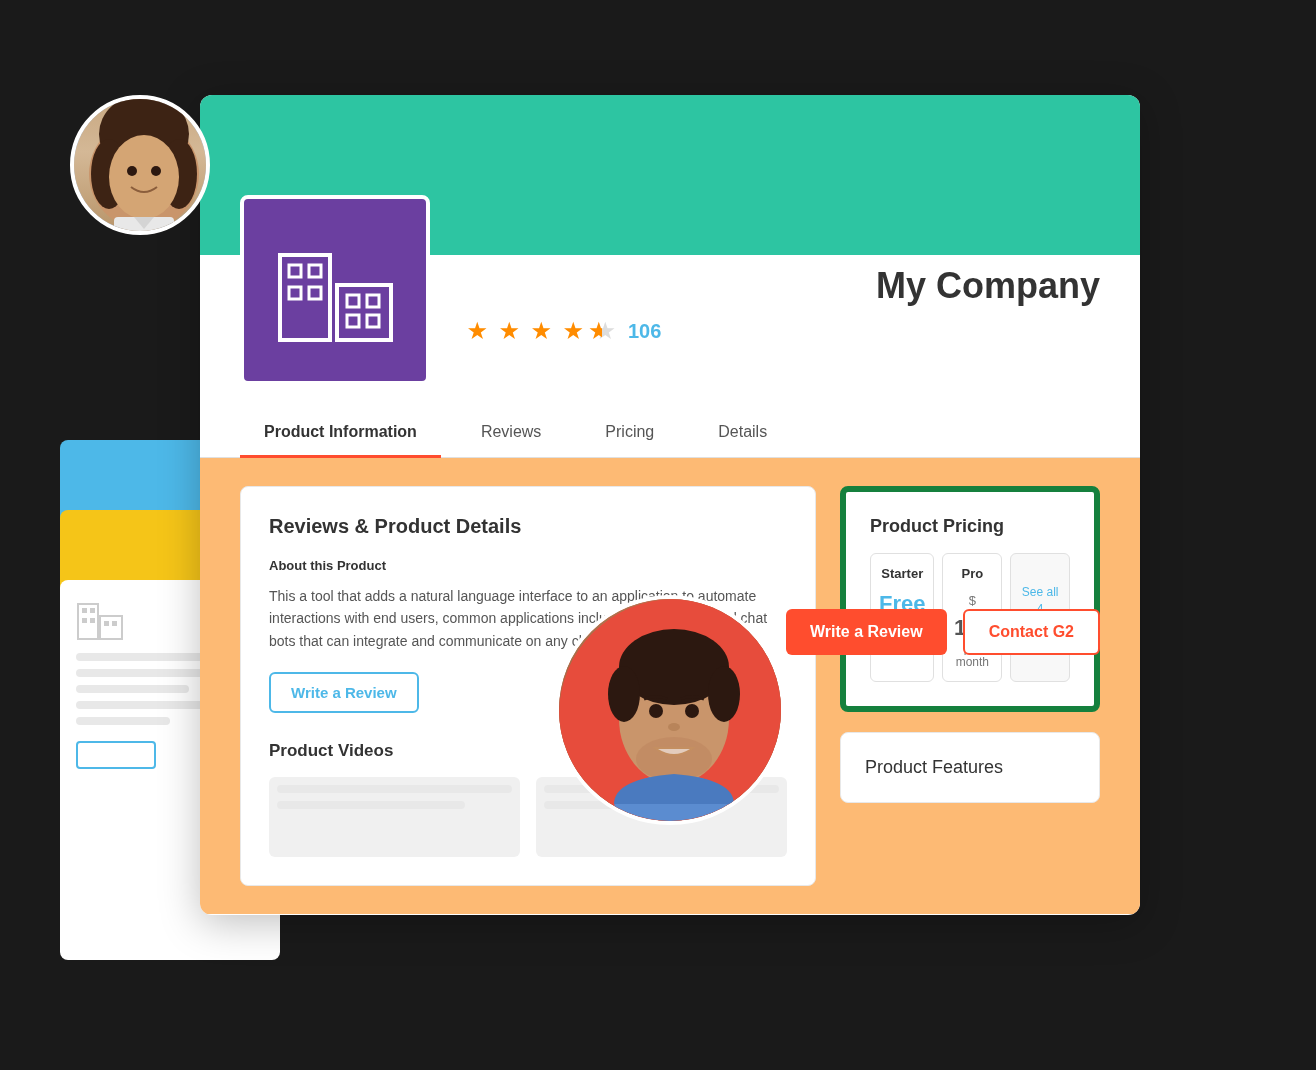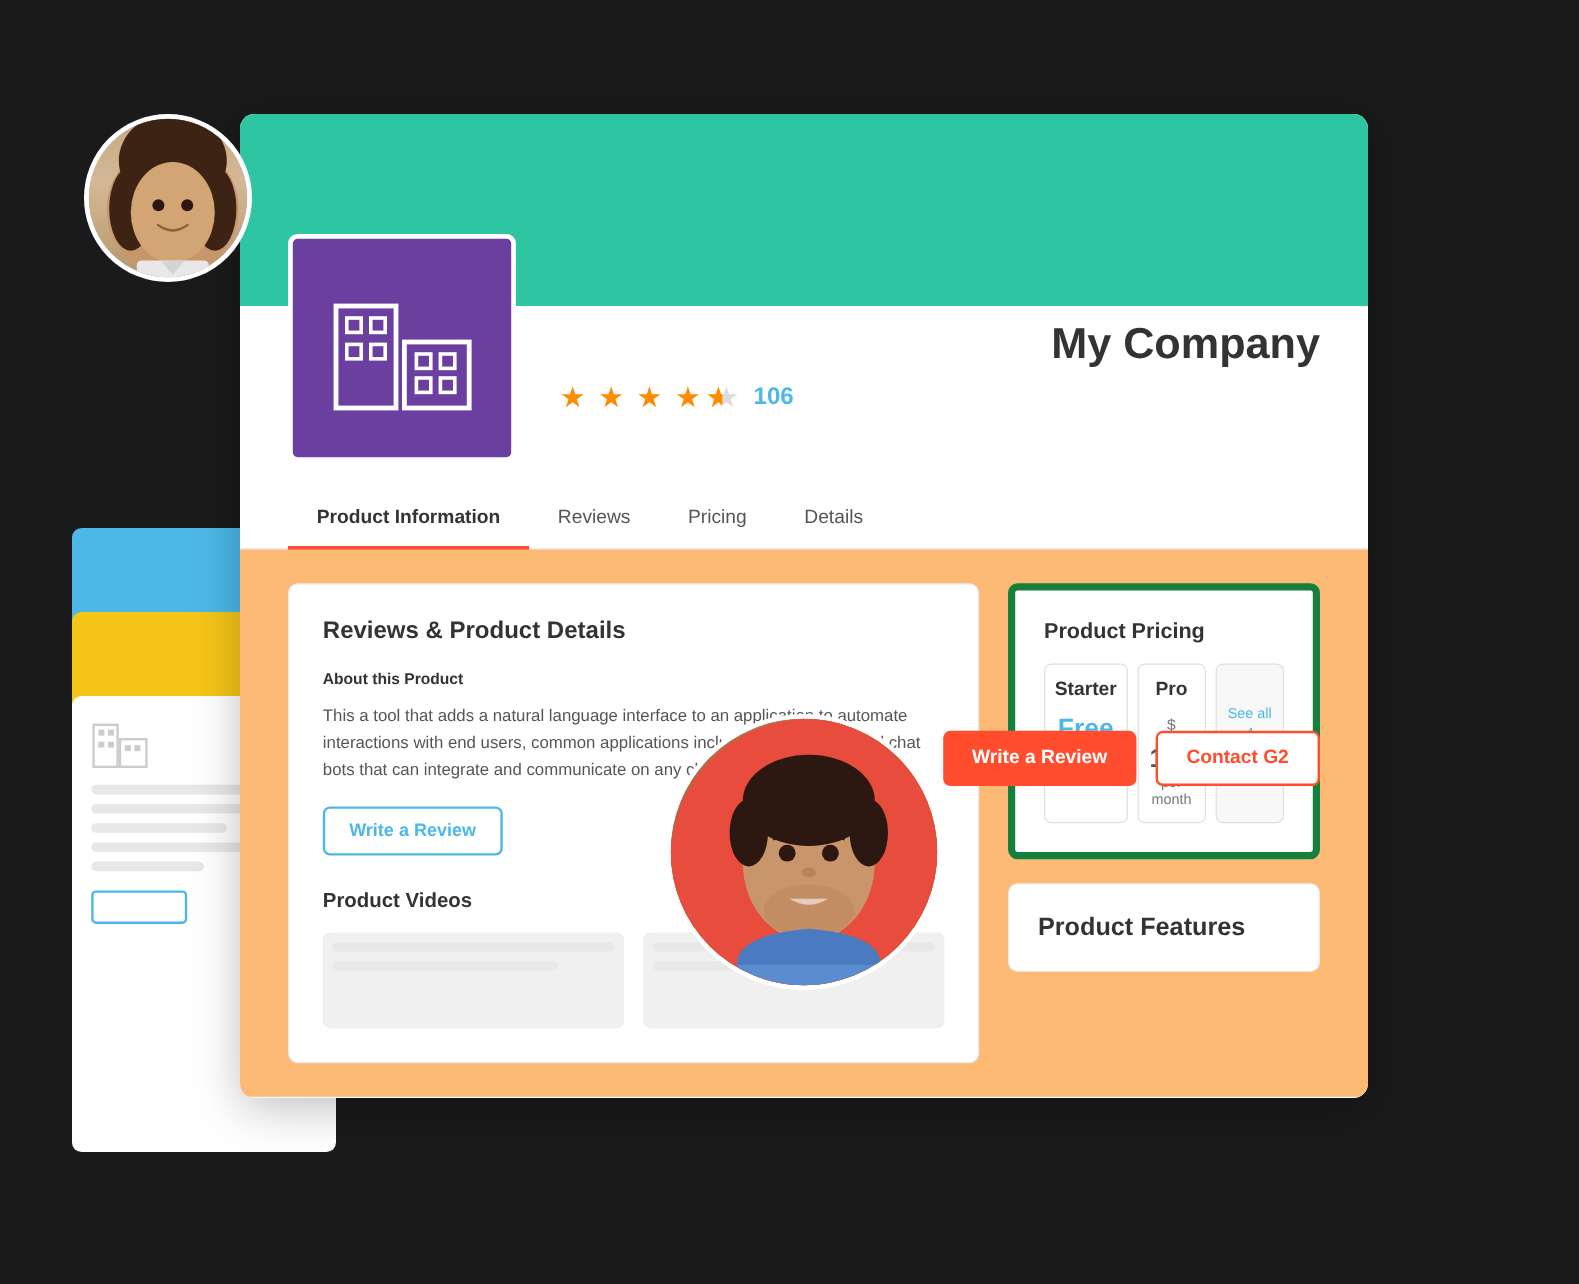--- a/index.html
+++ b/index.html
@@ -178,21 +178,21 @@
       padding: 12px 24px;
       border-radius: 6px;
       font-size: 16px;
       font-weight: 600;
       cursor: pointer;
     }
 
     
     .nav-tabs {
       display: flex;
-      gap: 0;
+      gap: 16px;
       padding: 0 40px;
       border-bottom: 1px solid #e0e0e0;
       margin-top: 24px;
     }
     .nav-tab {
       padding: 14px 24px;
       font-size: 16px;
       color: #555;
       cursor: pointer;
       border-bottom: 3px solid transparent;
@@ -280,21 +280,21 @@
       gap: 8px;
     }
     .tier {
       flex: 1;
       border: 1px solid #e0e0e0;
       border-radius: 6px;
       padding: 12px 8px;
       text-align: center;
     }
     .tier-name {
-      font-size: 16px;
+      font-size: 13px;
       font-weight: 600;
       color: #333;
       margin-bottom: 12px;
       display: block;
     }
     .tier-price {
       font-size: 22px;
       font-weight: 700;
       color: #4db8e8;
       line-height: 1;
@@ -318,22 +318,22 @@
       height: 100%;
     }
 
     .features-card {
       background: white;
       border-radius: 8px;
       padding: 24px;
       border: 1px solid #e8e8e8;
     }
     .features-title {
-      font-size: 21px;
-      font-weight: 700;
+      font-size: 18px;
+      font-weight: 400;
       color: #333;
     }
 
     
     .building-icon {
       width: 120px;
       height: 110px;
     }
 
     

